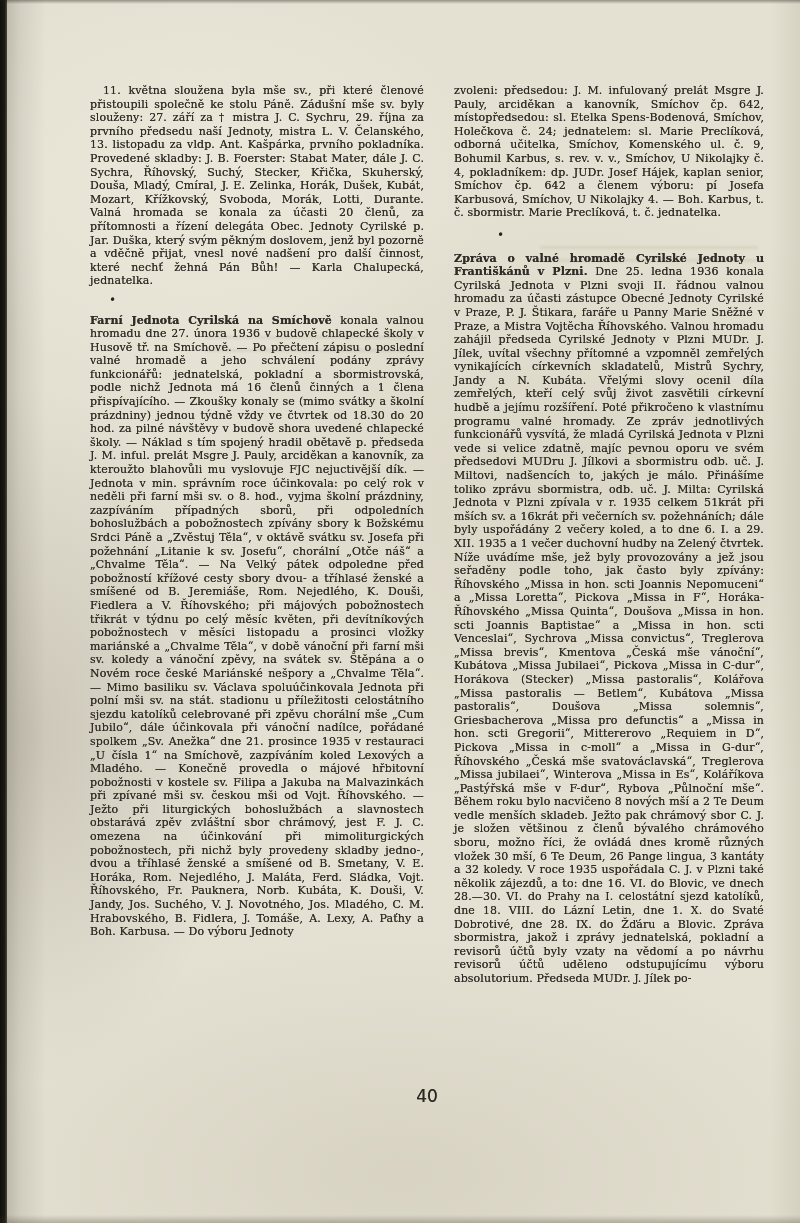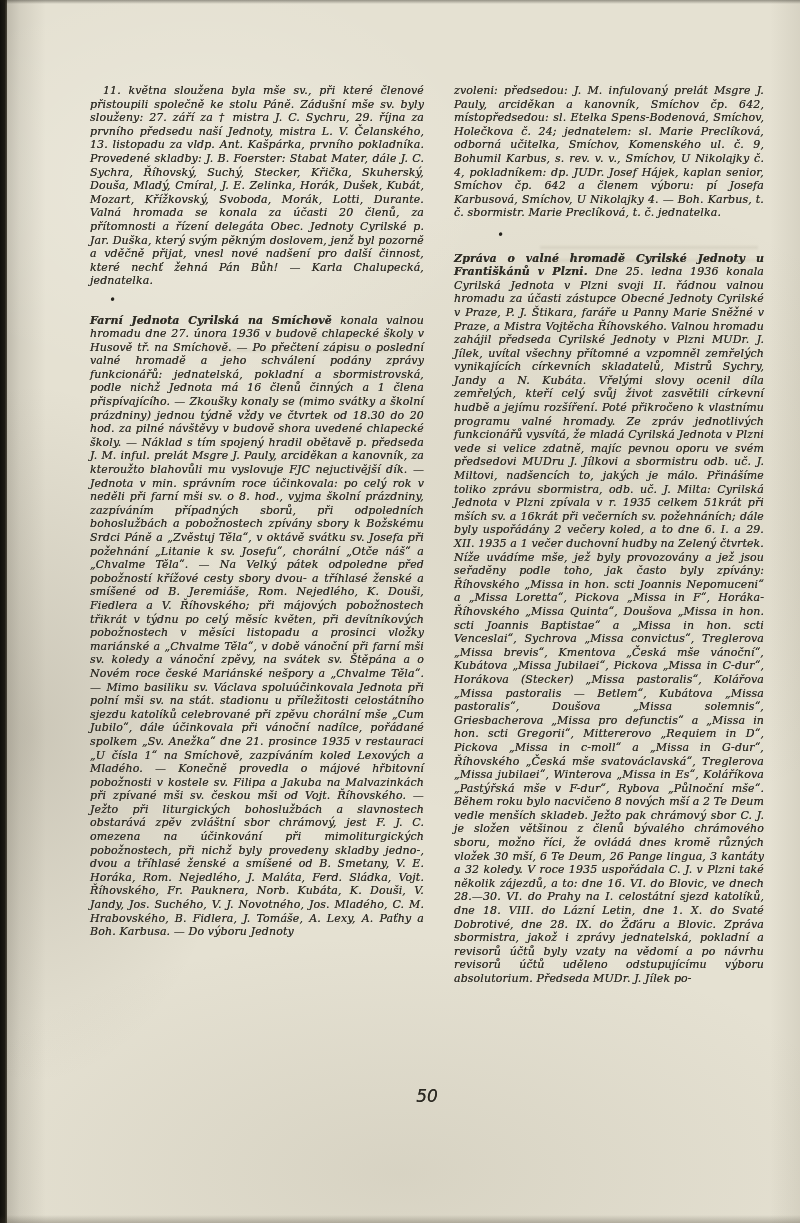--- a/index.html
+++ b/index.html
@@ -15,21 +15,20 @@
     background:
       radial-gradient(ellipse 420px 300px at 25% 15%, rgba(255,255,248,0.22), transparent 70%),
       radial-gradient(ellipse 520px 430px at 72% 42%, rgba(118,110,84,0.09), transparent 75%),
       radial-gradient(ellipse 640px 320px at 50% 96%, rgba(118,110,86,0.12), transparent 75%),
       radial-gradient(ellipse 300px 500px at 4% 60%, rgba(70,62,46,0.16), transparent 70%),
       linear-gradient(90deg, rgba(52,47,36,0.28) 0px, rgba(52,47,36,0.10) 20px, rgba(0,0,0,0) 46px),
       linear-gradient(270deg, rgba(90,84,64,0.10) 0px, rgba(0,0,0,0) 30px),
       #e5e1d2;
     font-family: "DejaVu Serif", "Liberation Serif", serif;
     color: #2f2d26;
-    font-style: italic;
   }
   .edge-left {
     position: absolute; left: 0; top: 0;
     width: 7px; height: 100%;
     background: linear-gradient(90deg, #100f0b 0%, #1c1a14 65%, #4c473a 100%);
   }
   .edge-top {
     position: absolute; left: 0; top: 0;
     width: 100%; height: 4px;
     background: linear-gradient(180deg, rgba(28,26,18,0.40), rgba(0,0,0,0));
@@ -123,15 +122,15 @@
         <span class="bullet">•</span>
       </div>
 
       <p class="para">
         <span class="lead">Zpráva o valné hromadě Cyrilské Jednoty u Františkánů v Plzni.</span><span> Dne 25. ledna 1936 konala Cyrilská Jednota v Plzni svoji II. řádnou valnou hromadu za účasti zástupce Obecné Jednoty Cyrilské v Praze, P. J. Štikara, faráře u Panny Marie Sněžné v Praze, a Mistra Vojtěcha Říhovského. Valnou hromadu zahájil předseda Cyrilské Jednoty v Plzni MUDr. J. Jílek, uvítal všechny přítomné a vzpomněl zemřelých vynikajících církevních skladatelů, Mistrů Sychry, Jandy a N. Kubáta. Vřelými slovy ocenil díla zemřelých, kteří celý svůj život zasvětili církevní hudbě a jejímu rozšíření. Poté přikročeno k vlastnímu programu valné hromady. Ze zpráv jednotlivých funkcionářů vysvítá, že mladá Cyrilská Jednota v Plzni vede si velice zdatně, majíc pevnou oporu ve svém předsedovi MUDru J. Jílkovi a sbormistru odb. uč. J. Miltovi, nadšencích to, jakých je málo. Přinášíme toliko zprávu sbormistra, odb. uč. J. Milta: Cyrilská Jednota v Plzni zpívala v r. 1935 celkem 51krát při mších sv. a 16krát při večerních sv. požehnáních; dále byly uspořádány 2 večery koled, a to dne 6. I. a 29. XII. 1935 a 1 večer duchovní hudby na Zelený čtvrtek. Níže uvádíme mše, jež byly provozovány a jež jsou seřaděny podle toho, jak často byly zpívány: Říhovského „Missa in hon. scti Joannis Nepomuceni“ a „Missa Loretta“, Pickova „Missa in F“, Horáka-Říhovského „Missa Quinta“, Doušova „Missa in hon. scti Joannis Baptistae“ a „Missa in hon. scti Venceslai“, Sychrova „Missa convictus“, Treglerova „Missa brevis“, Kmentova „Česká mše vánoční“, Kubátova „Missa Jubilaei“, Pickova „Missa in C-dur“, Horákova (Stecker) „Missa pastoralis“, Kolářova „Missa pastoralis — Betlem“, Kubátova „Missa pastoralis“, Doušova „Missa solemnis“, Griesbacherova „Missa pro defunctis“ a „Missa in hon. scti Gregorii“, Mittererovo „Requiem in D“, Pickova „Missa in c-moll“ a „Missa in G-dur“, Říhovského „Česká mše svatováclavská“, Treglerova „Missa jubilaei“, Winterova „Missa in Es“, Koláříkova „Pastýřská mše v F-dur“, Rybova „Půlnoční mše“. Během roku bylo nacvičeno 8 nových mší a 2 Te Deum vedle menších skladeb. Ježto pak chrámový sbor C. J. je složen většinou z členů bývalého chrámového sboru, možno říci, že ovládá dnes kromě různých vložek 30 mší, 6 Te Deum, 26 Pange lingua, 3 kantáty a 32 koledy. V roce 1935 uspořádala C. J. v Plzni také několik zájezdů, a to: dne 16. VI. do Blovic, ve dnech 28.—30. VI. do Prahy na I. celostátní sjezd katolíků, dne 18. VIII. do Lázní Letin, dne 1. X. do Svaté Dobrotivé, dne 28. IX. do Žďáru a Blovic. Zpráva sbormistra, jakož i zprávy jednatelská, pokladní a revisorů účtů byly vzaty na vědomí a po návrhu revisorů účtů uděleno odstupujícímu výboru absolutorium. Předseda MUDr. J. Jílek po-</span>
       </p>
     </div>
 
   </div>
 
-  <div class="page-number">50</div>
+  <div class="page-number">40</div>
 
 </div>
 
 </body></html>

